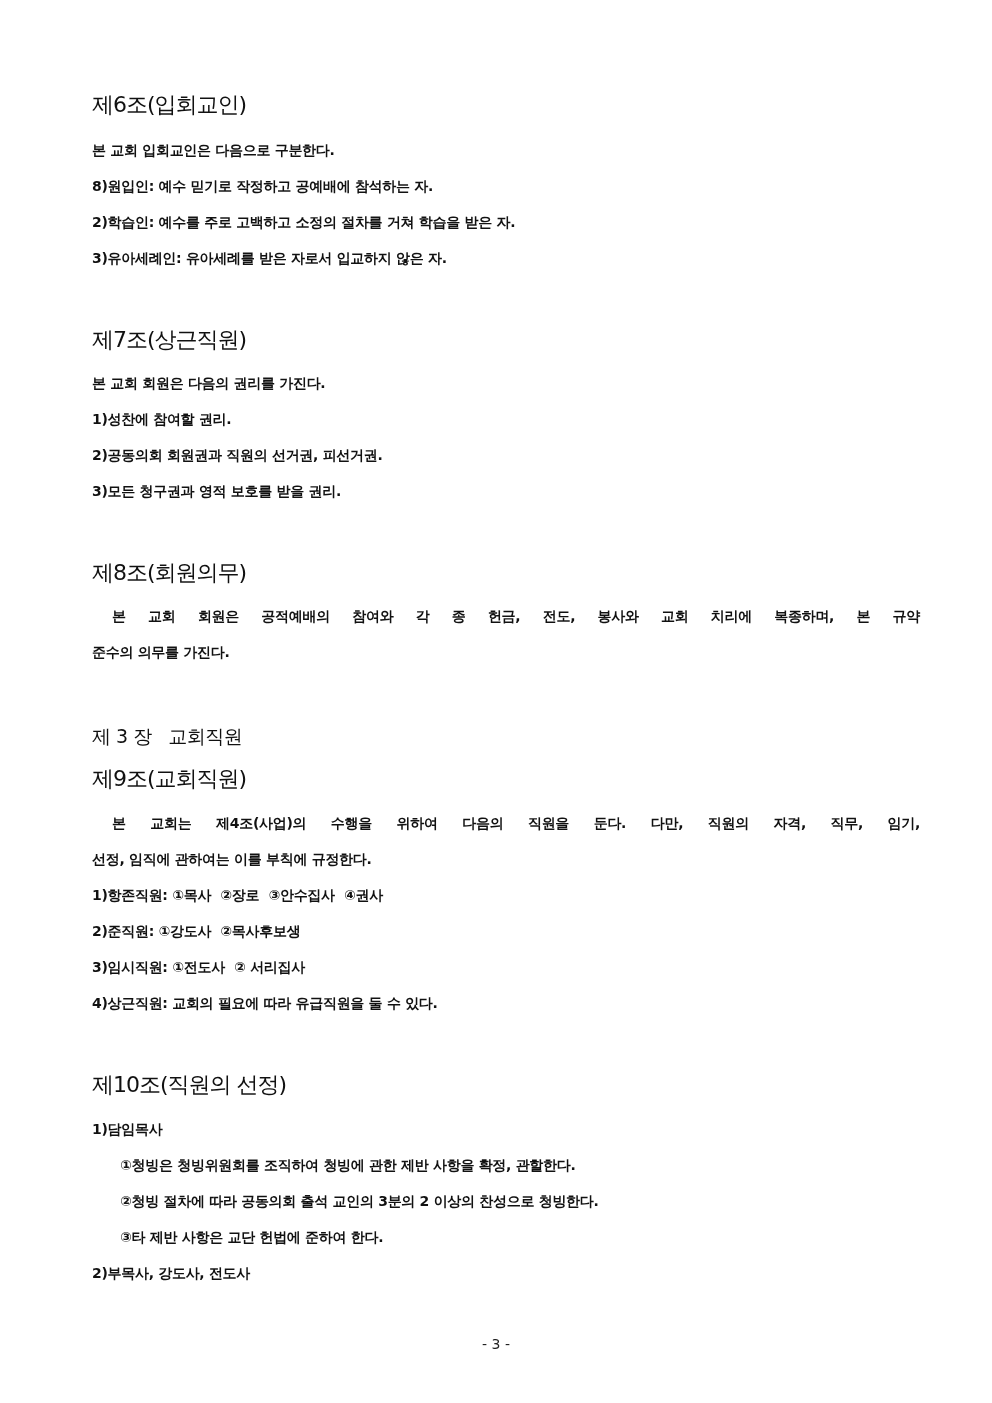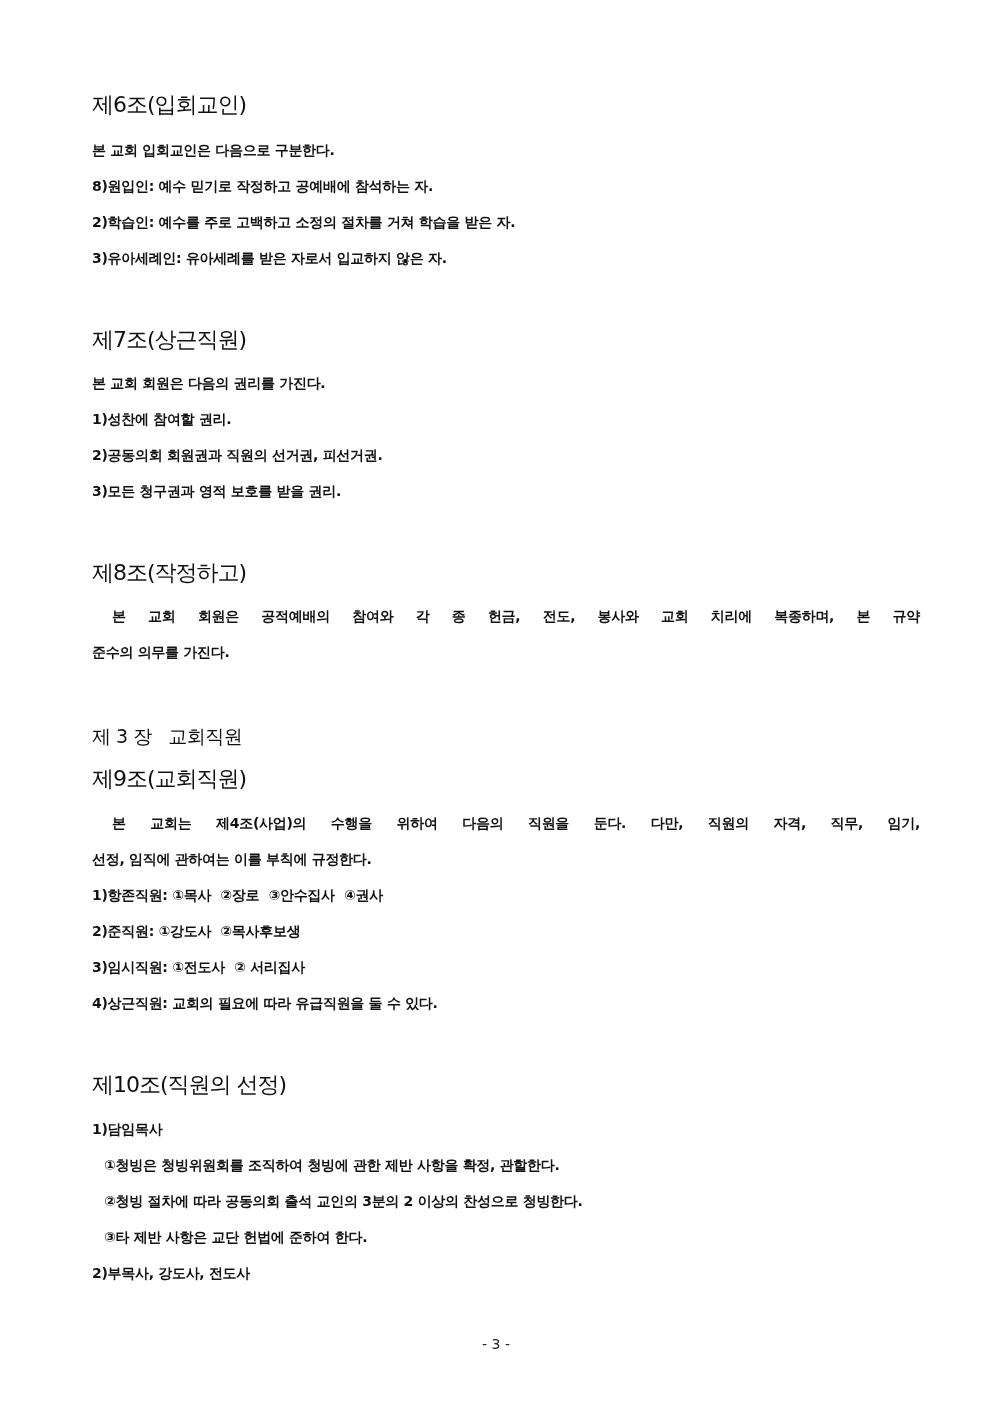--- a/index.html
+++ b/index.html
@@ -39,21 +39,21 @@
       font-weight: bold;
     }
     .justify {
       width: 808px;
       text-align: justify;
       text-align-last: justify;
       white-space: normal;
       margin-left: 20px;
     }
     .indent {
-      left: 12px;
+      left: 28px;
       text-align: right;
     }
     .chapter {
       position: absolute;
       left: 0;
       width: 808px;
       font-size: 19px;
       line-height: 28px;
       white-space: pre;
       letter-spacing: -0.5px;
@@ -79,21 +79,21 @@
   <div class="line" style="top:175px;">8)원입인: 예수 믿기로 작정하고 공예배에 참석하는 자.</div>
   <div class="line" style="top:211px;">2)학습인: 예수를 주로 고백하고 소정의 절차를 거쳐 학습을 받은 자.</div>
   <div class="line" style="top:247px;">3)유아세례인: 유아세례를 받은 자로서 입교하지 않은 자.</div>
 
   <div class="heading" style="top:327px;">제7조(상근직원)</div>
   <div class="line" style="top:372px;">본 교회 회원은 다음의 권리를 가진다.</div>
   <div class="line" style="top:408px;">1)성찬에 참여할 권리.</div>
   <div class="line" style="top:444px;">2)공동의회 회원권과 직원의 선거권, 피선거권.</div>
   <div class="line" style="top:480px;">3)모든 청구권과 영적 보호를 받을 권리.</div>
 
-  <div class="heading" style="top:560px;">제8조(작정하고)</div>
+  <div class="heading" style="top:560px;">제8조(회원의무)</div>
   <div class="line justify" style="top:605px;">본 교회 회원은 공적예배의 참여와 각 종 헌금, 전도, 봉사와 교회 치리에 복종하며, 본 규약</div>
   <div class="line" style="top:641px;">준수의 의무를 가진다.</div>
 
   <div class="chapter" style="top:722px;">제 3 장   교회직원</div>
 
   <div class="heading" style="top:766px;">제9조(교회직원)</div>
   <div class="line justify" style="top:812px;">본 교회는 제4조(사업)의 수행을 위하여 다음의 직원을 둔다. 다만, 직원의 자격, 직무, 임기,</div>
   <div class="line" style="top:848px;">선정, 임직에 관하여는 이를 부칙에 규정한다.</div>
   <div class="line" style="top:884px; white-space:pre;">1)항존직원: ①목사  ②장로  ③안수집사  ④권사</div>
   <div class="line" style="top:920px; white-space:pre;">2)준직원: ①강도사  ②목사후보생</div>

